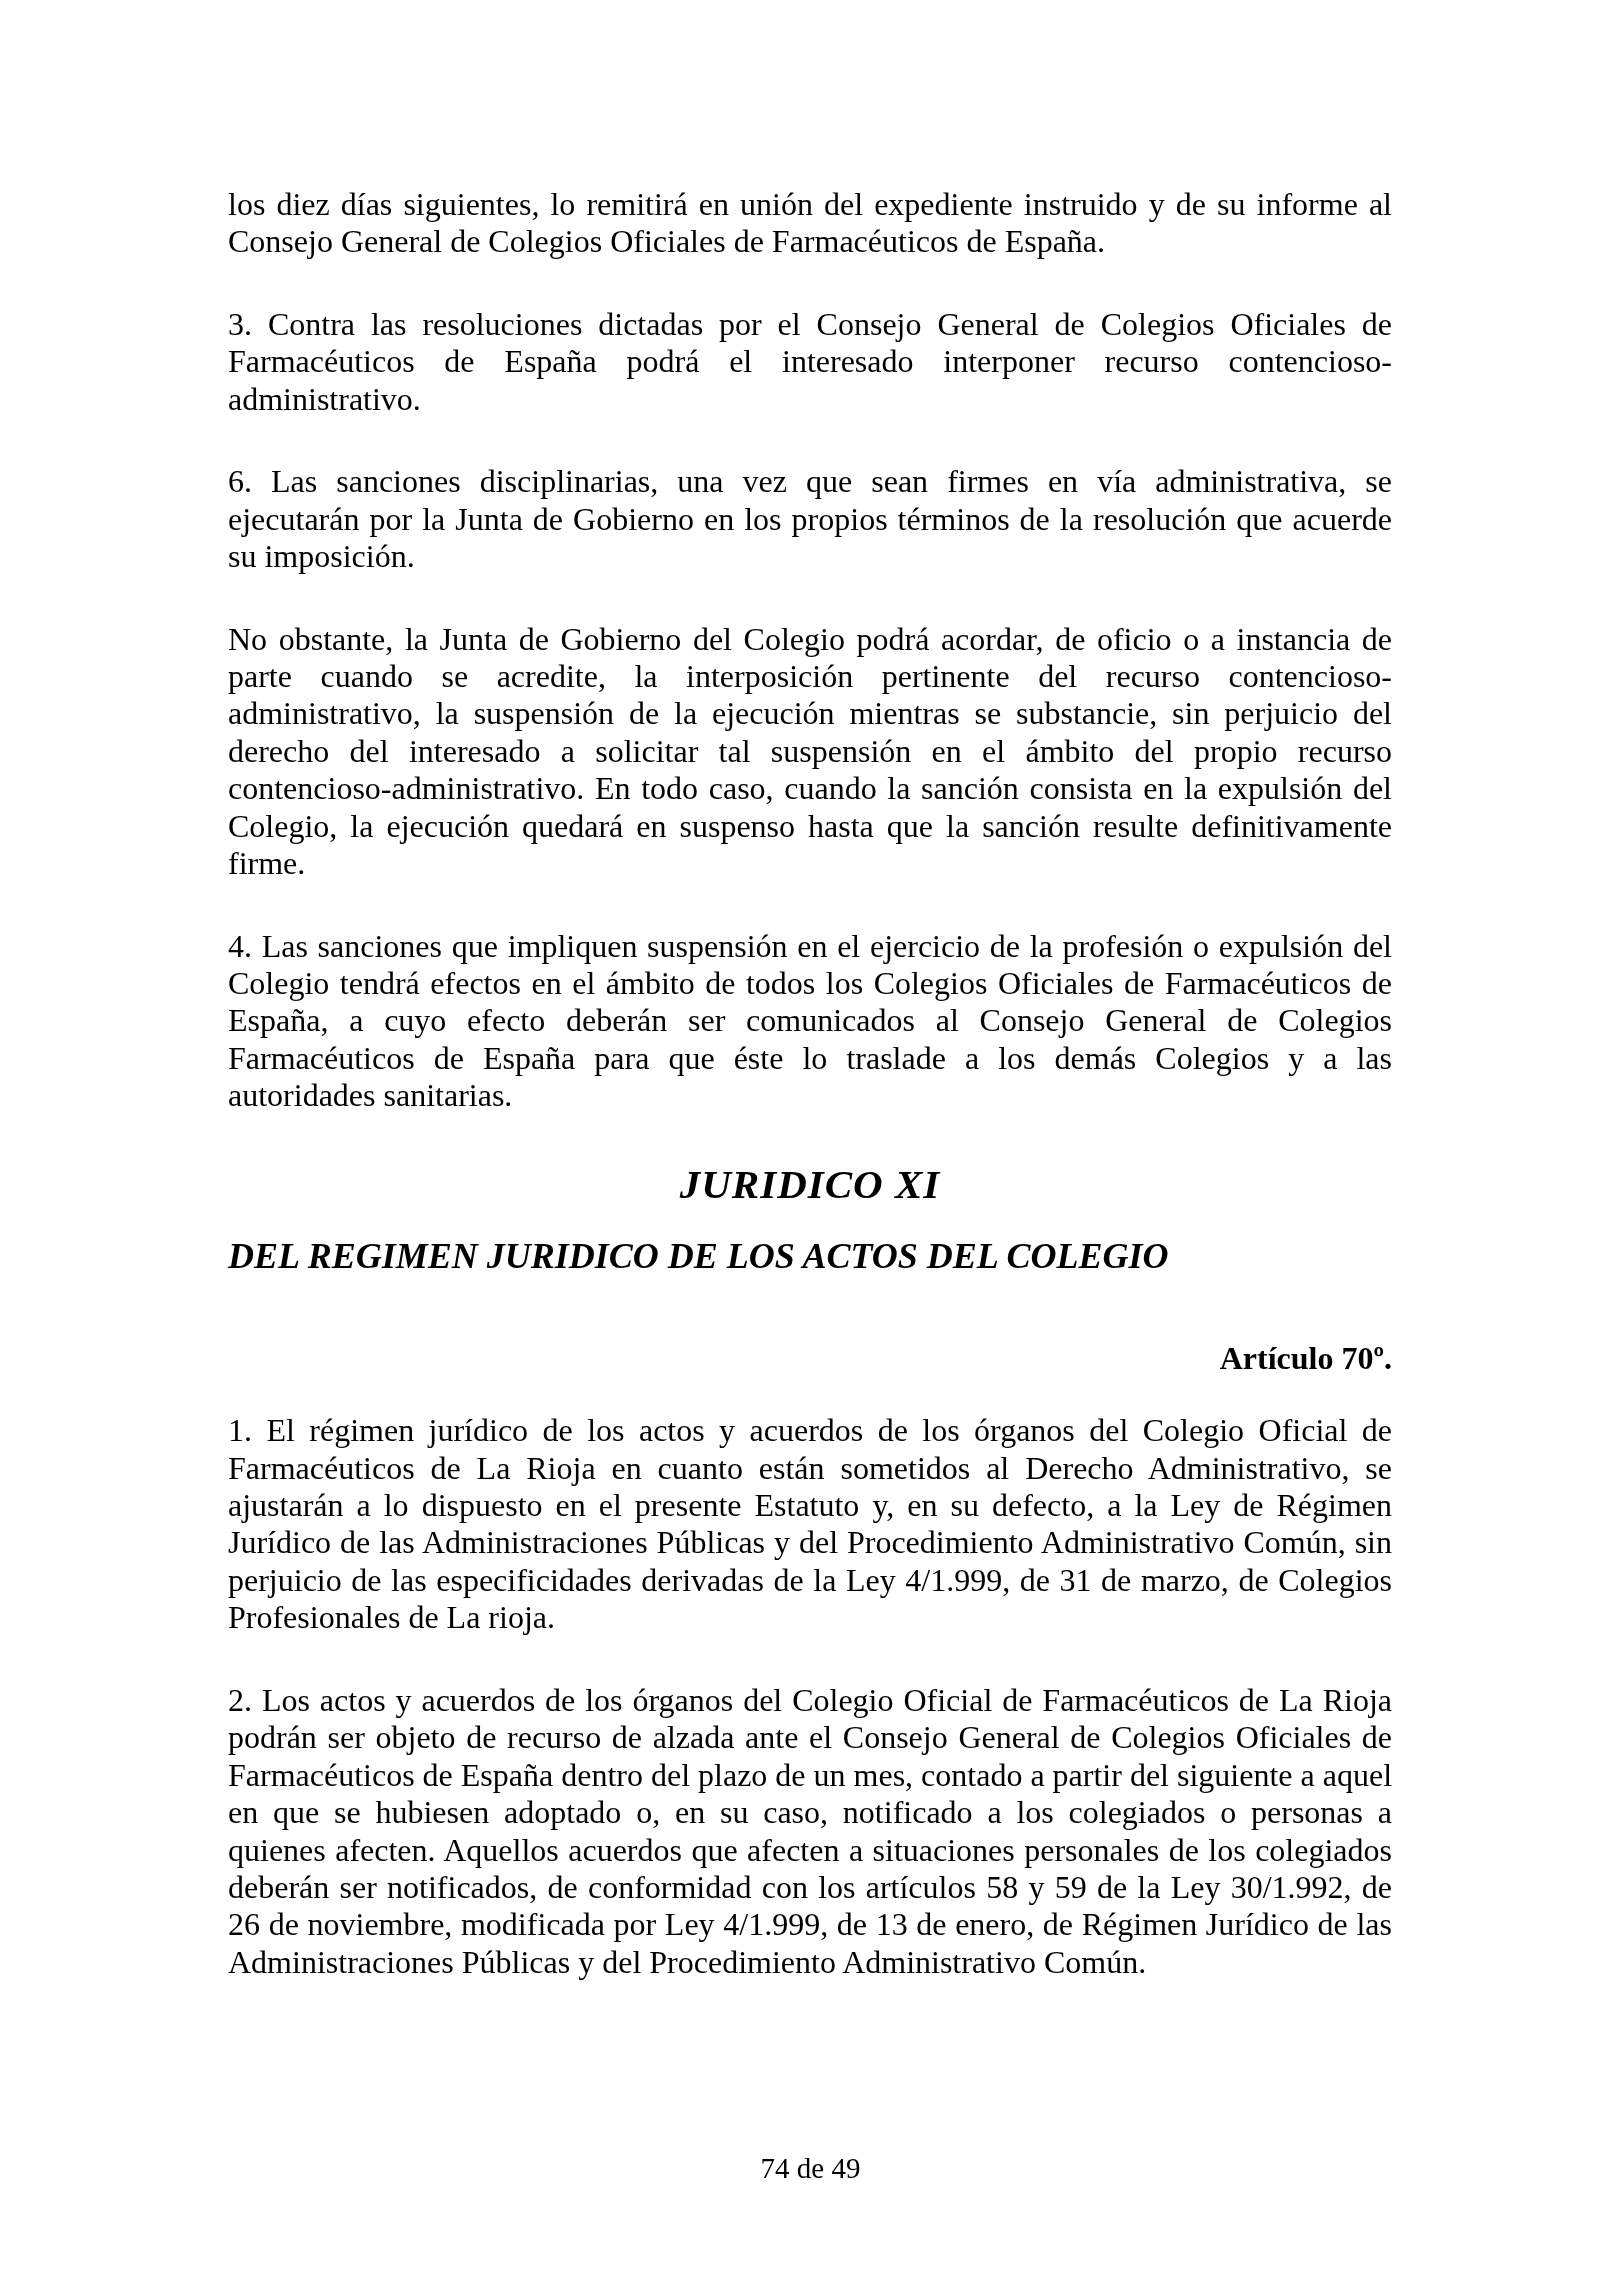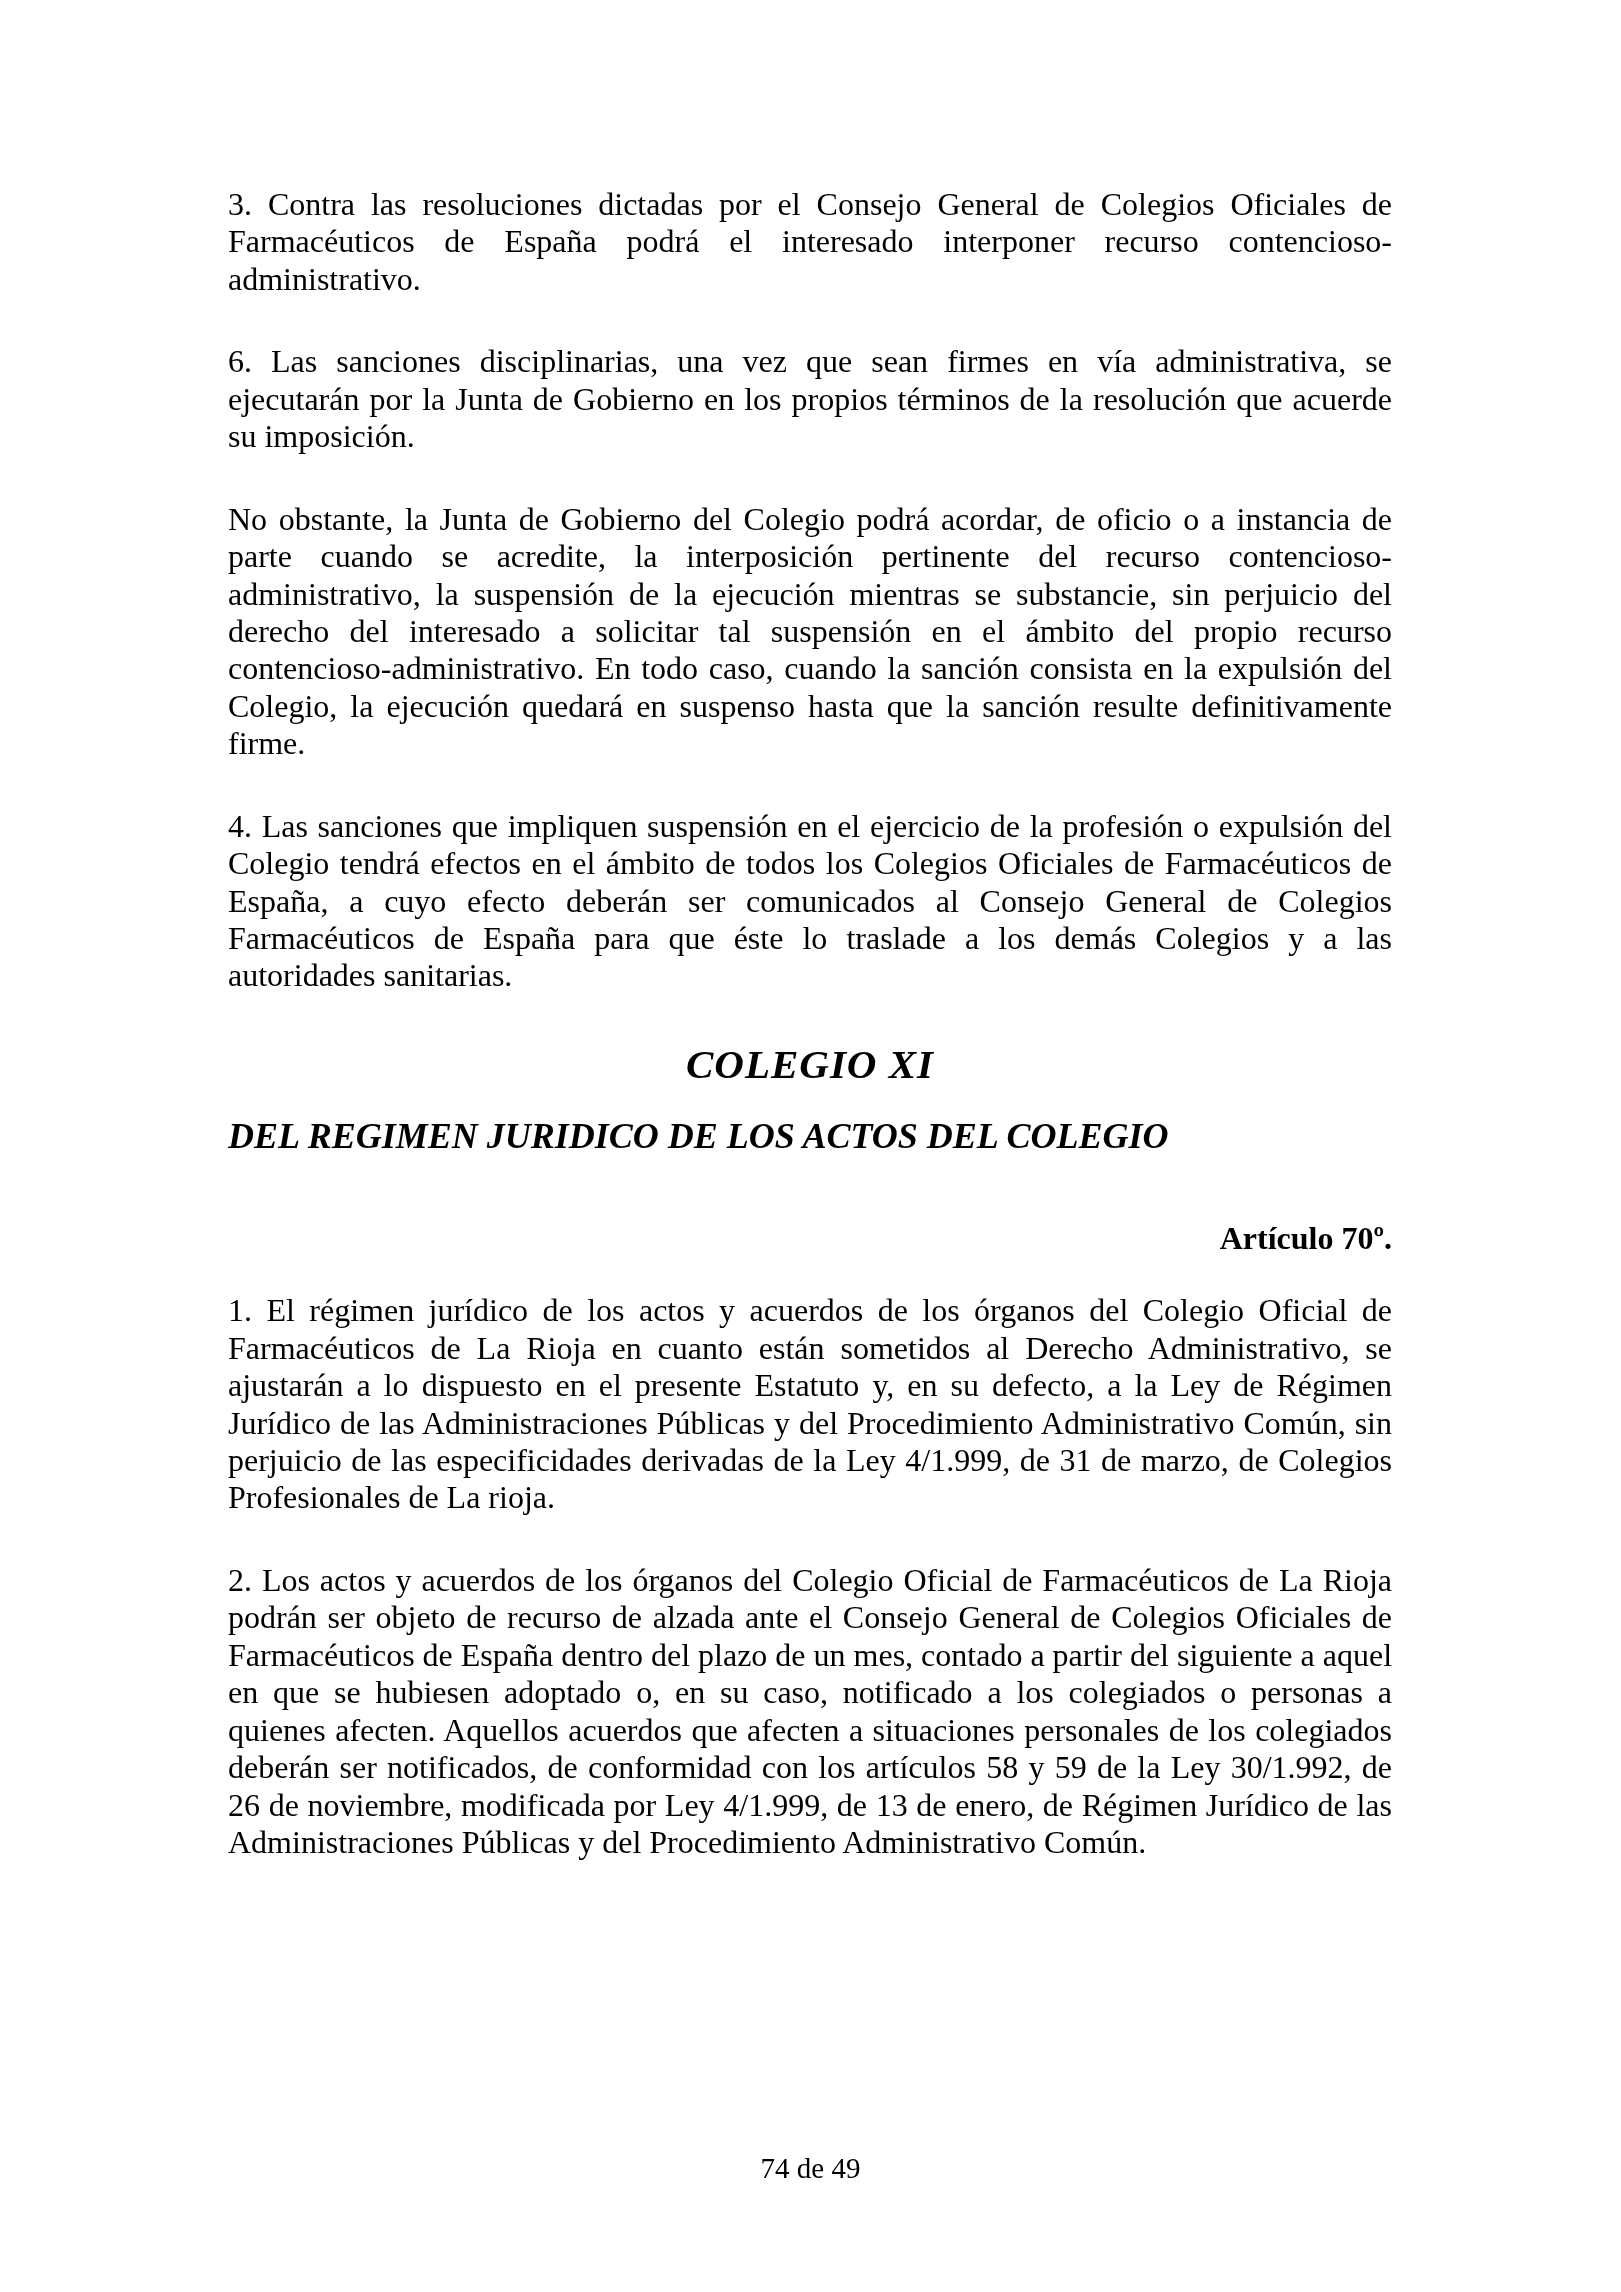--- a/index.html
+++ b/index.html
@@ -57,30 +57,31 @@
     text-align: center;
     font-size: 29px;
   }
 </style>
 </head>
 <body>
 
 <div class="page">
   <div class="content">
 
+    <p class="body-par">los diez días siguientes, lo remitirá en unión del expediente instruido y de su informe al Consejo General de Colegios Oficiales de Farmacéuticos de España.</p>
 
     <p class="body-par">3. Contra las resoluciones dictadas por el Consejo General de Colegios Oficiales de Farmacéuticos de España podrá el interesado interponer recurso contencioso-administrativo.</p>
 
     <p class="body-par">6. Las sanciones disciplinarias, una vez que sean firmes en vía administrativa, se ejecutarán por la Junta de Gobierno en los propios términos de la resolución que acuerde su imposición.</p>
 
     <p class="body-par">No obstante, la Junta de Gobierno del Colegio podrá acordar, de oficio o a instancia de parte cuando se acredite, la interposición pertinente del recurso contencioso-administrativo, la suspensión de la ejecución mientras se substancie, sin perjuicio del derecho del interesado a solicitar tal suspensión en el ámbito del propio recurso contencioso-administrativo. En todo caso, cuando la sanción consista en la expulsión del Colegio, la ejecución quedará en suspenso hasta que la sanción resulte definitivamente firme.</p>
 
     <p class="body-par">4. Las sanciones que impliquen suspensión en el ejercicio de la profesión o expulsión del Colegio tendrá efectos en el ámbito de todos los Colegios Oficiales de Farmacéuticos de España, a cuyo efecto deberán ser comunicados al Consejo General de Colegios Farmacéuticos de España para que éste lo traslade a los demás Colegios y a las autoridades sanitarias.</p>
 
-    <h1 class="chapter-title">COLEGIO XI</h1>
+    <h1 class="chapter-title">JURIDICO XI</h1>
 
     <h2 class="chapter-subtitle">DEL REGIMEN JURIDICO DE LOS ACTOS DEL COLEGIO</h2>
 
     <h3 class="article-heading">Artículo 70º.</h3>
 
     <p class="body-par">1. El régimen jurídico de los actos y acuerdos de los órganos del Colegio Oficial de Farmacéuticos de La Rioja en cuanto están sometidos al Derecho Administrativo, se ajustarán a lo dispuesto en el presente Estatuto y, en su defecto, a la Ley de Régimen Jurídico de las Administraciones Públicas y del Procedimiento Administrativo Común, sin perjuicio de las especificidades derivadas de la Ley 4/1.999, de 31 de marzo, de Colegios Profesionales de La rioja.</p>
 
     <p class="body-par">2. Los actos y acuerdos de los órganos del Colegio Oficial de Farmacéuticos de La Rioja podrán ser objeto de recurso de alzada ante el Consejo General de Colegios Oficiales de Farmacéuticos de España dentro del plazo de un mes, contado a partir del siguiente a aquel en que se hubiesen adoptado o, en su caso, notificado a los colegiados o personas a quienes afecten. Aquellos acuerdos que afecten a situaciones personales de los colegiados deberán ser notificados, de conformidad con los artículos 58 y 59 de la Ley 30/1.992, de 26 de noviembre, modificada por Ley 4/1.999, de 13 de enero, de Régimen Jurídico de las Administraciones Públicas y del Procedimiento Administrativo Común.</p>
 
   </div>

